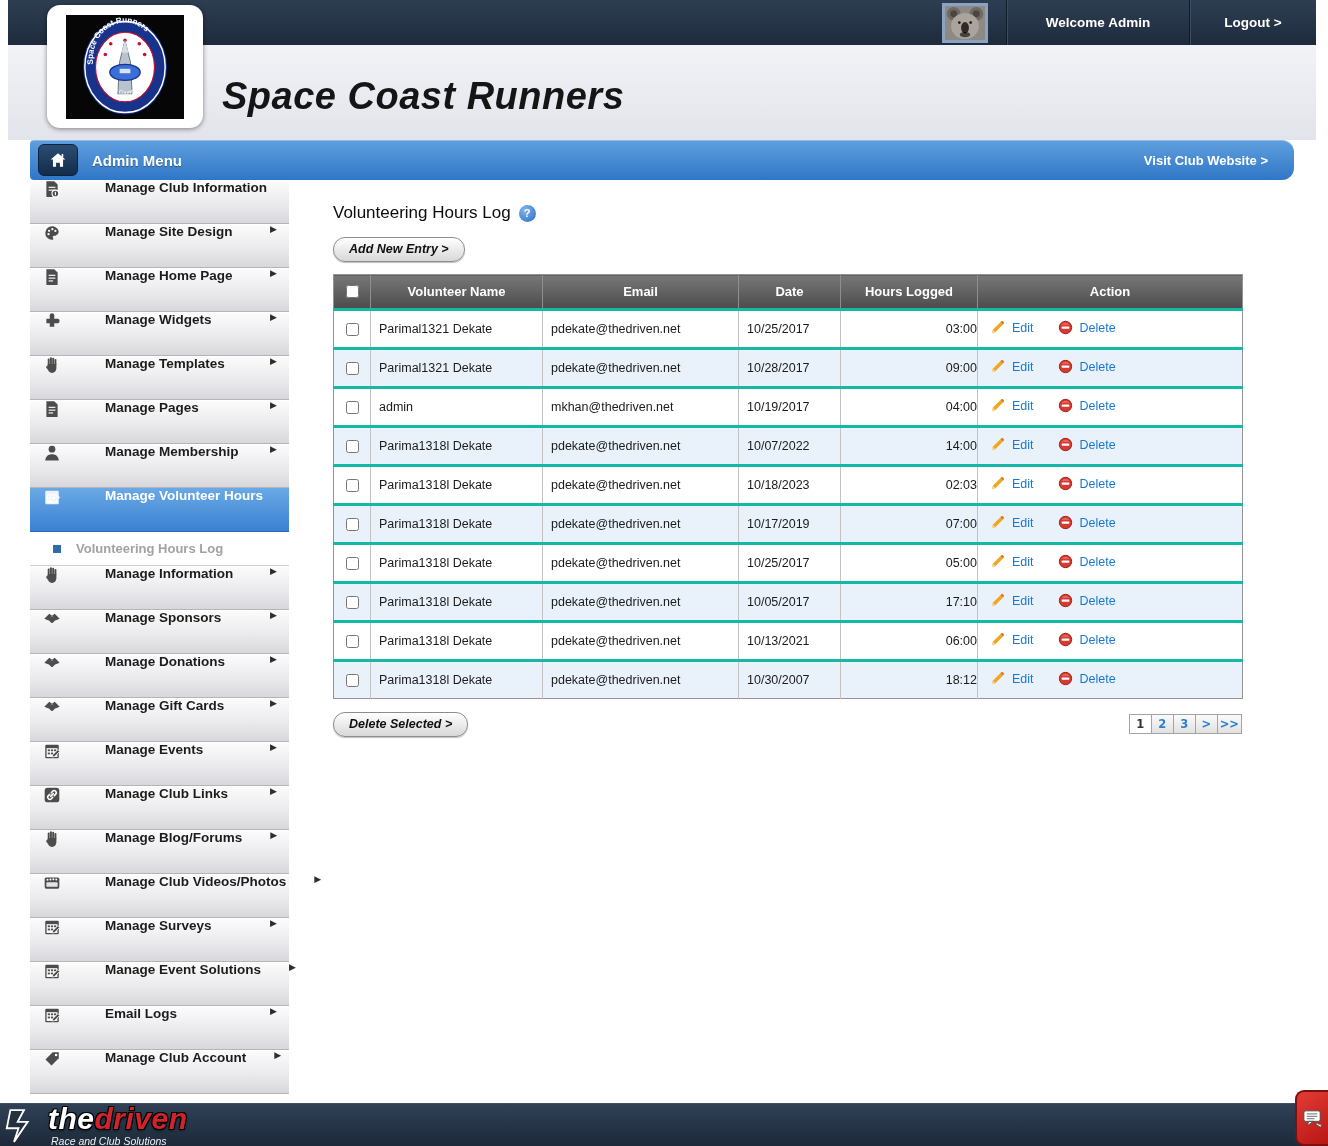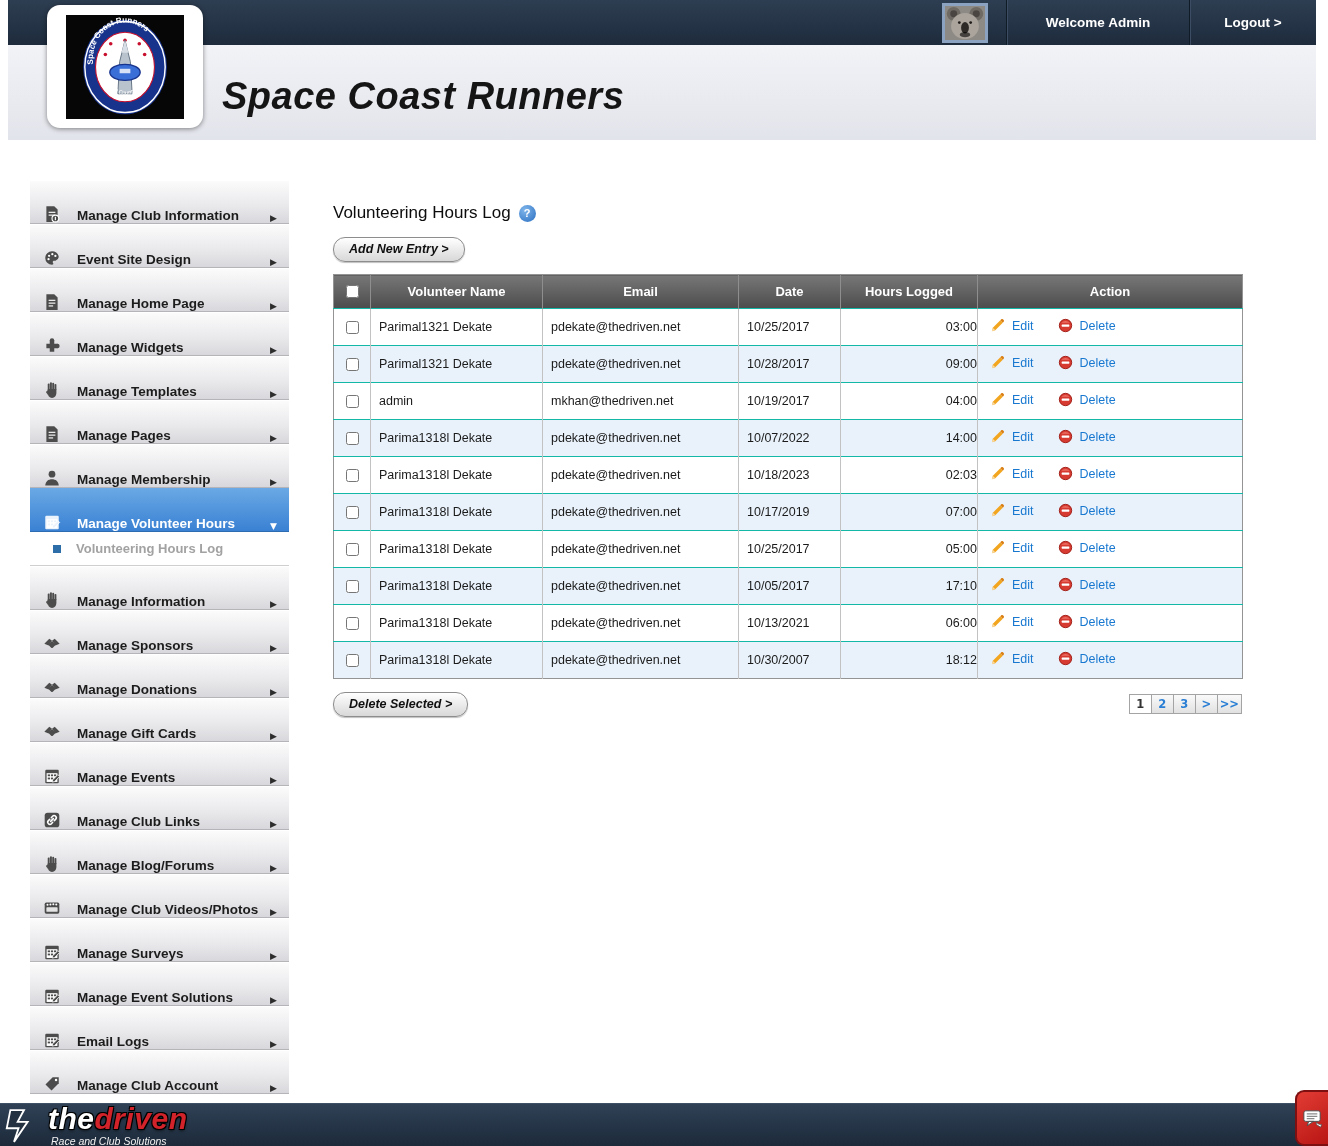--- a/index.html
+++ b/index.html
@@ -35,21 +35,21 @@
   .home-btn { width:38px; height:30px; margin-left:8px; border-radius:6px;
               background:linear-gradient(#2a4d74,#132c49); border:1px solid #0f2340;
               display:flex; align-items:center; justify-content:center; cursor:pointer; }
   .admin-title { color:#fff; font-weight:bold; font-size:15px; margin-left:14px; text-shadow:0 1px 1px rgba(0,0,0,.35); }
   .visit-link { margin-left:auto; margin-right:26px; color:#fff; font-weight:bold; font-size:13px; }
 
   
   #sidebar { position:absolute; left:30px; top:180px; width:259px; }
   .side-item { height:43px; border-bottom:1px solid #b5b5b9;
                background:linear-gradient(#fcfcfc,#e9e9ec 60%,#d8d8dc);
-               box-shadow:inset 0 1px 0 #fff; display:flex; align-items:flex-end; cursor:pointer; }
+               box-shadow:inset 0 1px 0 #fff; display:flex; align-items:flex-start; cursor:pointer;gap:28px; }
   .si-icon { width:20px; height:18px; margin-left:13px; color:#4c4c4c; flex:0 0 auto; display:flex; align-items:center; }
   .si-icon svg { width:18px; height:18px; }
   .si-label { font-size:13.5px; font-weight:bold; color:#1c1c1c; margin-left:14px; white-space:nowrap; }
   .si-arrow { margin-left:auto; margin-right:12px; font-size:9px; color:#2d2d2d;
               font-family:"DejaVu Sans",sans-serif; }
   .side-item.active { background:linear-gradient(#6aa9e5,#3a81d3); border-bottom:1px solid #2e6cb2; box-shadow:none; }
   .side-item.active .si-label, .side-item.active .si-arrow { color:#fff; }
   .side-item.active .si-icon { color:#eaf2fc; }
   .side-sub { height:33px; background:#fff; border-bottom:1px solid #cfcfcf; display:flex; align-items:center; cursor:pointer; }
   .sub-bullet { width:8px; height:8px; background:#2d6da8; margin-left:23px; flex:0 0 auto; }
@@ -67,21 +67,21 @@
   .pill-btn { display:inline-block; padding:4px 15px 5px; border:1px solid #8d8d8d; border-radius:12px;
               background:linear-gradient(#ffffff,#d8d8d8); font-size:12.5px; font-weight:bold; font-style:italic;
               color:#101010; box-shadow:0 1px 1px rgba(0,0,0,.25); cursor:pointer; white-space:nowrap; }
   .add-btn { margin-top:14px; }
 
   table.vtable { border-collapse:collapse; table-layout:fixed; width:909px; margin-top:12px; border:1px solid #949494; }
   .vtable th { background:linear-gradient(#777777,#4c4c4c); color:#fff; font-size:13px; font-weight:bold;
                height:31px; border-right:1px solid #8e8e8e; text-align:center; }
   .vtable th:last-child { border-right:0; }
   .vtable td { height:36px; font-size:12.5px; color:#1b1b1b; border-right:1px solid #c2c2c2;
-               border-top:1px solid #14b8a6; padding:0 0 0 8px; background:#fff;
+               border-top:3px solid #14b8a6; padding:0 0 0 8px; background:#fff;
                overflow:hidden; white-space:nowrap;margin-top:40px; }
   .vtable td:last-child { border-right:0; }
   .vtable tr.alt td { background:#e9f2fb; }
   td.c-check, th.c-check { text-align:center; padding:0; }
   td.c-hours { text-align:right; padding:0; }
   td.c-action { padding-left:12px; }
   .act { display:inline-flex; align-items:center; margin-right:24px; }
   .act .ico { display:inline-flex; }
   .act .ico svg { width:15px; height:15px; }
   .alink { color:#1878d0; font-size:12.5px; margin-left:7px; }
@@ -164,20 +164,30 @@
         <ellipse cx="50" cy="62" rx="17" ry="9" fill="#3a6fd8" stroke="#17338c" stroke-width="1.5"></ellipse>
         <rect x="44" y="58" width="12" height="5" fill="#fff" opacity=".8"></rect>
         <g fill="#fff" font-family="Liberation Sans, sans-serif" font-weight="bold">
           <text font-size="9"><textPath href="#arcT" startOffset="6%">Space Coast Runners</textPath></text>
           <text font-size="6.5" font-weight="normal"><textPath href="#arcB" startOffset="8%">Brevard County, Florida</textPath></text>
         </g>
       </svg>
     </div>
   </div>
 
+  <div id="adminbar">
+    <div class="home-btn">
+      <svg viewBox="0 0 16 16" width="18" height="18">
+        <path d="M8 2l6.5 5.6h-2V14H9.7v-3.6H6.3V14H3.5V7.6h-2z" fill="#fff"></path>
+        <rect x="11.2" y="2.6" width="1.5" height="3" fill="#fff"></rect>
+      </svg>
+    </div>
+    <span class="admin-title">Admin Menu</span>
+    <a class="visit-link">Visit Club Website &gt;</a>
+  </div>
 
   <div id="sidebar">
       <div class="side-item">
         <span class="si-icon">
           <svg viewBox="0 0 16 16">
             <path d="M3 1h7l3 3v11H3z" fill="currentColor"></path>
             <g fill="#fff">
               <rect x="5" y="6" width="6" height="1"></rect>
               <rect x="5" y="8.5" width="6" height="1"></rect>
             </g>
@@ -193,21 +203,21 @@
           <svg viewBox="0 0 16 16">
             <path d="M8 2a6 6 0 1 0 0 12c1.3 0 1.5-.9.9-1.6-.6-.8-.1-1.9 1-1.9h1.2A4 4 0 0 0 14 7.2C13.8 4.2 11.2 2 8 2z" fill="currentColor"></path>
             <g fill="#fff">
               <circle cx="5.4" cy="6" r="1"></circle>
               <circle cx="8.3" cy="4.6" r="1"></circle>
               <circle cx="11" cy="6.2" r="1"></circle>
               <circle cx="4.9" cy="9" r="1"></circle>
             </g>
           </svg>
         </span>
-        <span class="si-label">Event Site Design</span>
+        <span class="si-label">Manage Site Design</span>
         <span class="si-arrow">▶</span>
       </div>
       <div class="side-item">
         <span class="si-icon">
           <svg viewBox="0 0 16 16">
             <path d="M3 1h7l3 3v11H3z" fill="currentColor"></path>
             <g fill="#fff">
               <rect x="5" y="6" width="6" height="1"></rect>
               <rect x="5" y="8.5" width="6" height="1"></rect>
               <rect x="5" y="11" width="4" height="1"></rect>

